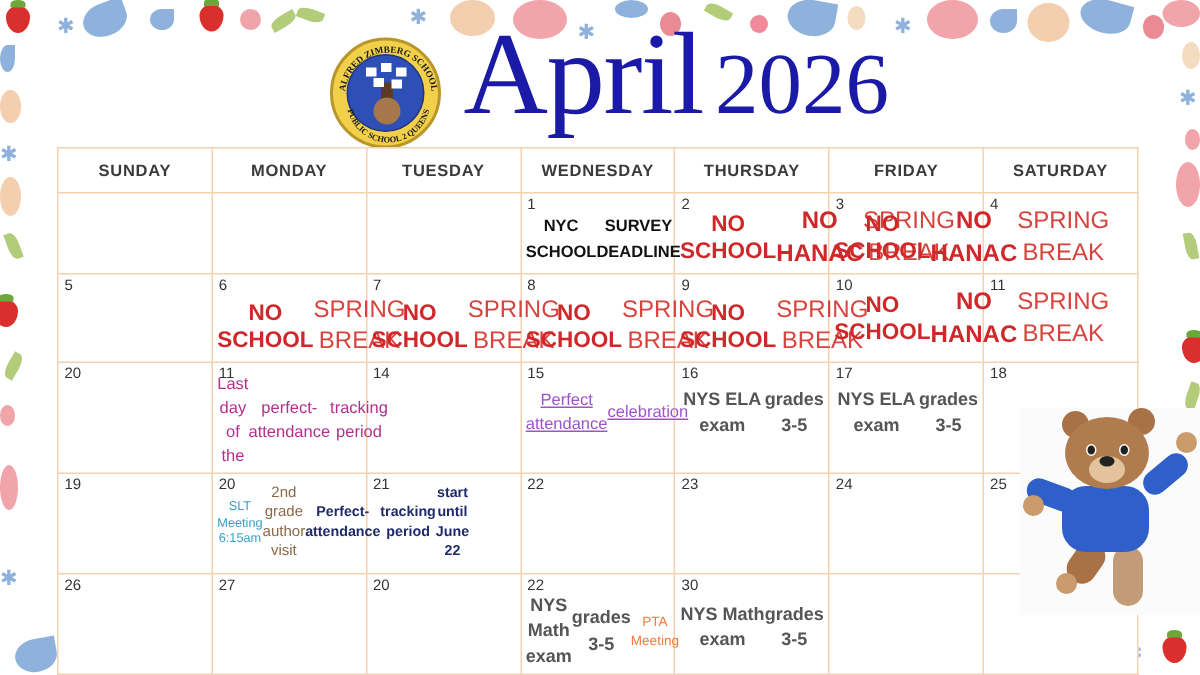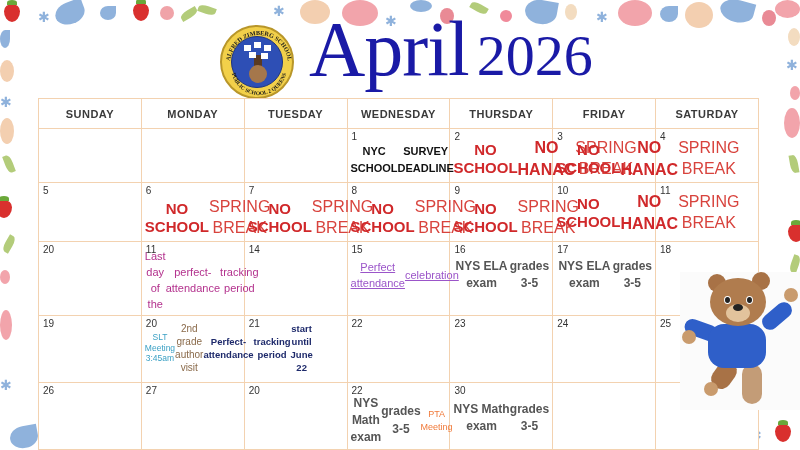--- a/index.html
+++ b/index.html
@@ -297,21 +297,21 @@
           <span class="daynum">18</span>
         </td>
       </tr>
       <tr class="r4">
         <td>
           <span class="daynum">19</span>
         </td>
         <td>
           <span class="daynum">20</span>
           <div class="cell-body" style="padding-top: 4px;">
-            <div class="ev-teal">SLT Meeting 3:45am</div>
+            <div class="ev-teal">SLT Meeting 6:15am</div>
             <div class="ev-brown">2nd grade author visit</div>
             <div class="ev-navy">Perfect-attendance</div>
             <div class="ev-navy">tracking period</div>
             <div class="ev-navy">start until June 22</div>
           </div>
         </td>
         <td>
           <span class="daynum">21</span>
         </td>
         <td>

